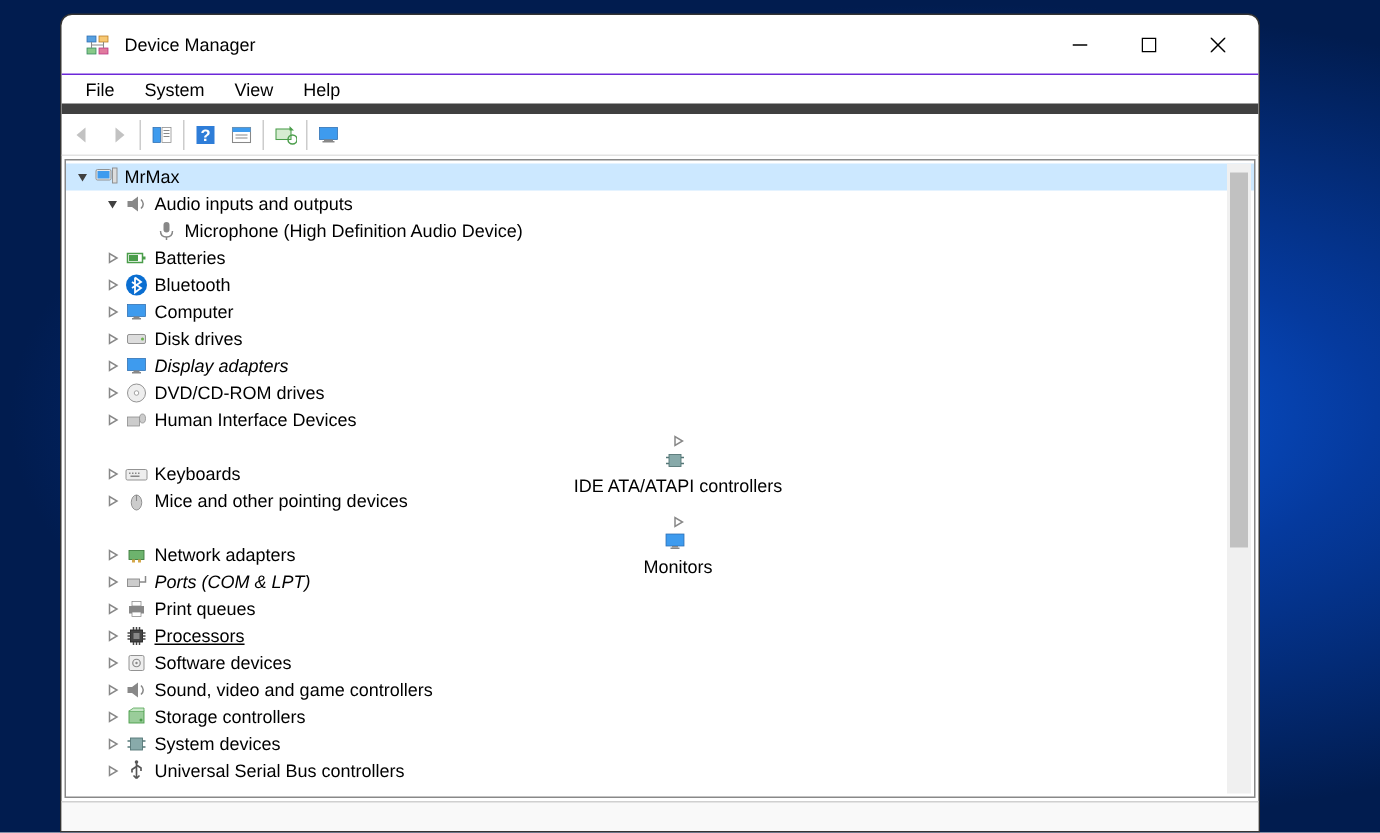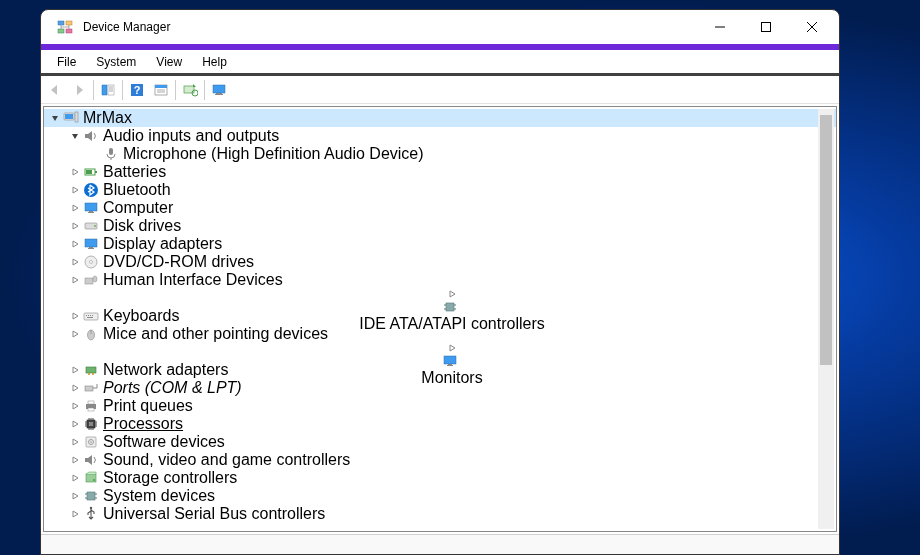--- a/index.html
+++ b/index.html
@@ -1,30 +1,30 @@
 <!DOCTYPE html>
 <html><head>
 <meta charset="utf-8">
 <style>
 * { margin: 0; padding: 0; box-sizing: border-box; font-family: "Segoe UI", Tahoma, sans-serif; }
 body { background: radial-gradient(ellipse at 70% 50%, #0a5de6 0%, #053a9e 30%, #011c4f 70%); width: 920px; height: 555px; overflow: hidden; position: relative; }
 .window { position: absolute; left: 40px; top: 9px; width: 800px; height: 546px; background: #fff; border: 1px solid #333; border-radius: 8px 8px 0 0; display: flex; flex-direction: column; overflow: hidden; }
-.titlebar { height: 40px; display: flex; align-items: center; padding: 0 4px 0 16px; border-bottom: 6px solid #6d28d9; justify-content: center; }
+.titlebar { height: 40px; display: flex; align-items: center; padding: 0 4px 0 16px; border-bottom: 1px solid #6d28d9; justify-content: center; }
 .titlebar .app-icon { width: 16px; height: 16px; margin-right: 10px; display:flex;align-items:center;justify-content:center;}
 .titlebar .title { font-size: 12px; color: #000; }
 .titlebar .spacer { flex: 1; }
 .titlebar .win-btn { width: 46px; height: 100%; display: flex; align-items: center; justify-content: center; color: #000; cursor: default; }
-.menubar { height: 26px; display:flex; align-items: center; padding-left: 8px; border-bottom: 3px solid #404040; gap: 4px; }
+.menubar { height: 26px; display:flex; align-items: center; padding-left: 8px; border-bottom: 7px solid #404040; gap: 4px; }
 .menubar .menu-item { font-size: 12px; color: #000; padding: 3px 8px; cursor: default; }
 .toolbar { height: 28px; display: flex; align-items: center; padding: 0 2px; border-bottom: 1px solid #e3e3e3; gap: 0px; }
 .toolbar .tb-btn { width: 24px; height: 24px; display:flex; align-items:center; justify-content:center; cursor: default; }
 .toolbar .tb-btn.disabled { opacity: 0.45; }
 .toolbar .tb-sep { width: 1px; height: 20px; background: #ccc; margin: 0 2px; }
 .content { flex: 1; border: 1px solid #888; margin: 2px; background:#fff; overflow: hidden; display:flex; }
-.tree { flex:1; overflow-y: auto; font-size: 16px; padding: 2px 0; }
+.tree { flex:1; overflow-y: auto; font-size: 12px; padding: 2px 0; }
 .tree-row { display: flex; align-items: center; height: 18px; line-height:18px; white-space: nowrap; }
 .tree-row.selected { background: #cce8ff; }
 .tree-row .expander { width: 14px; height: 14px; display:flex; align-items:center; justify-content:center; margin-right: 1px; }
 .tree-row .expander svg { width:10px; height:10px; }
 .tree-row .icon { width: 16px; height: 16px; margin-right: 4px; display:flex; align-items:center; justify-content:center; }
 .tree-row .label { color: #000; }
 .sc { position:absolute; right:2px; top:2px; bottom:2px; width:16px; background:#f0f0f0; }
 .sc-thumb { position:absolute; left:2px; right:2px; top:6px; height:250px; background:#c1c1c1; border-radius:0;}
 .statusbar { height: 20px; border-top: 1px solid #d0d0d0; background:#f9f9f9; }
 </style>
@@ -219,21 +219,21 @@
             </svg>
           </span>
           <span class="icon">
             <svg width="16" height="16" viewBox="0 0 16 16">
               <rect x="2" y="5" width="12" height="6" rx="1" fill="#ddd" stroke="#888" stroke-width="0.6"></rect>
               <circle cx="12" cy="8" r="1" fill="#6ab04c"></circle>
             </svg>
           </span>
           <span class="label">Disk drives</span>
         </div>
-        <div class="tree-row" style="padding-left: 24px;">
+        <div class="tree-row" style="padding-left: 24px; font-style: italic;">
           <span class="expander">
             <svg viewBox="0 0 10 10">
               <path d="M3 2 L3 8 L8 5 Z" fill="none" stroke="#888" stroke-width="1"></path>
             </svg>
           </span>
           <span class="icon">
             <svg width="16" height="16" viewBox="0 0 16 16">
               <rect x="2" y="3" width="12" height="8" fill="#3e9bee" stroke="#2b6cb0" stroke-width="0.5"></rect>
               <rect x="6" y="11" width="4" height="1" fill="#888"></rect>
               <rect x="5" y="12" width="6" height="1" fill="#888"></rect>

